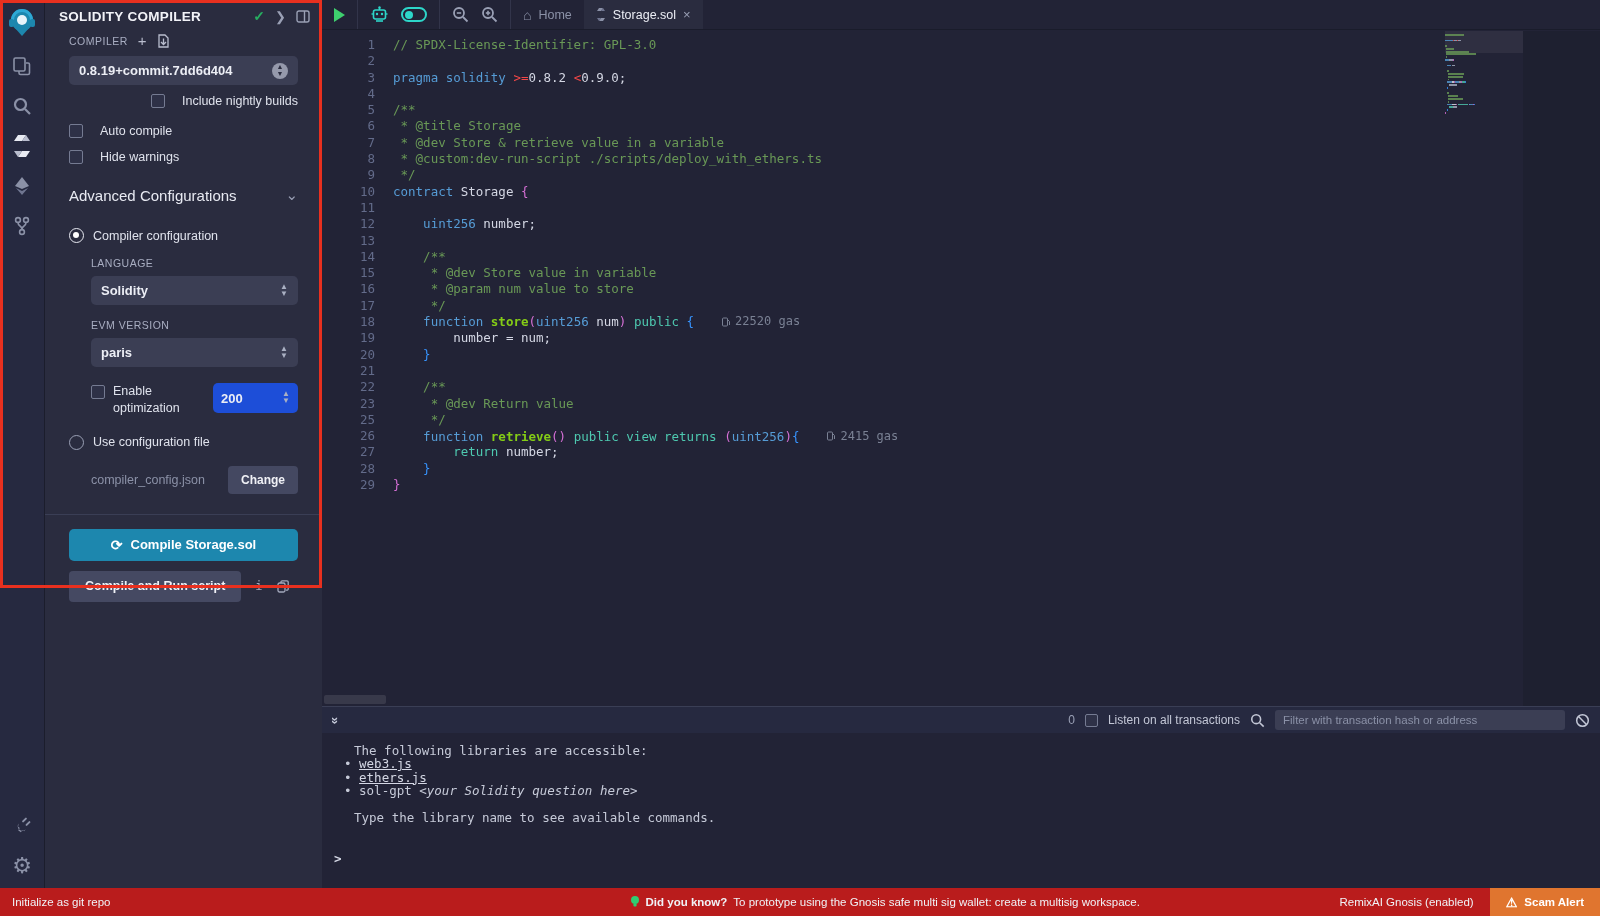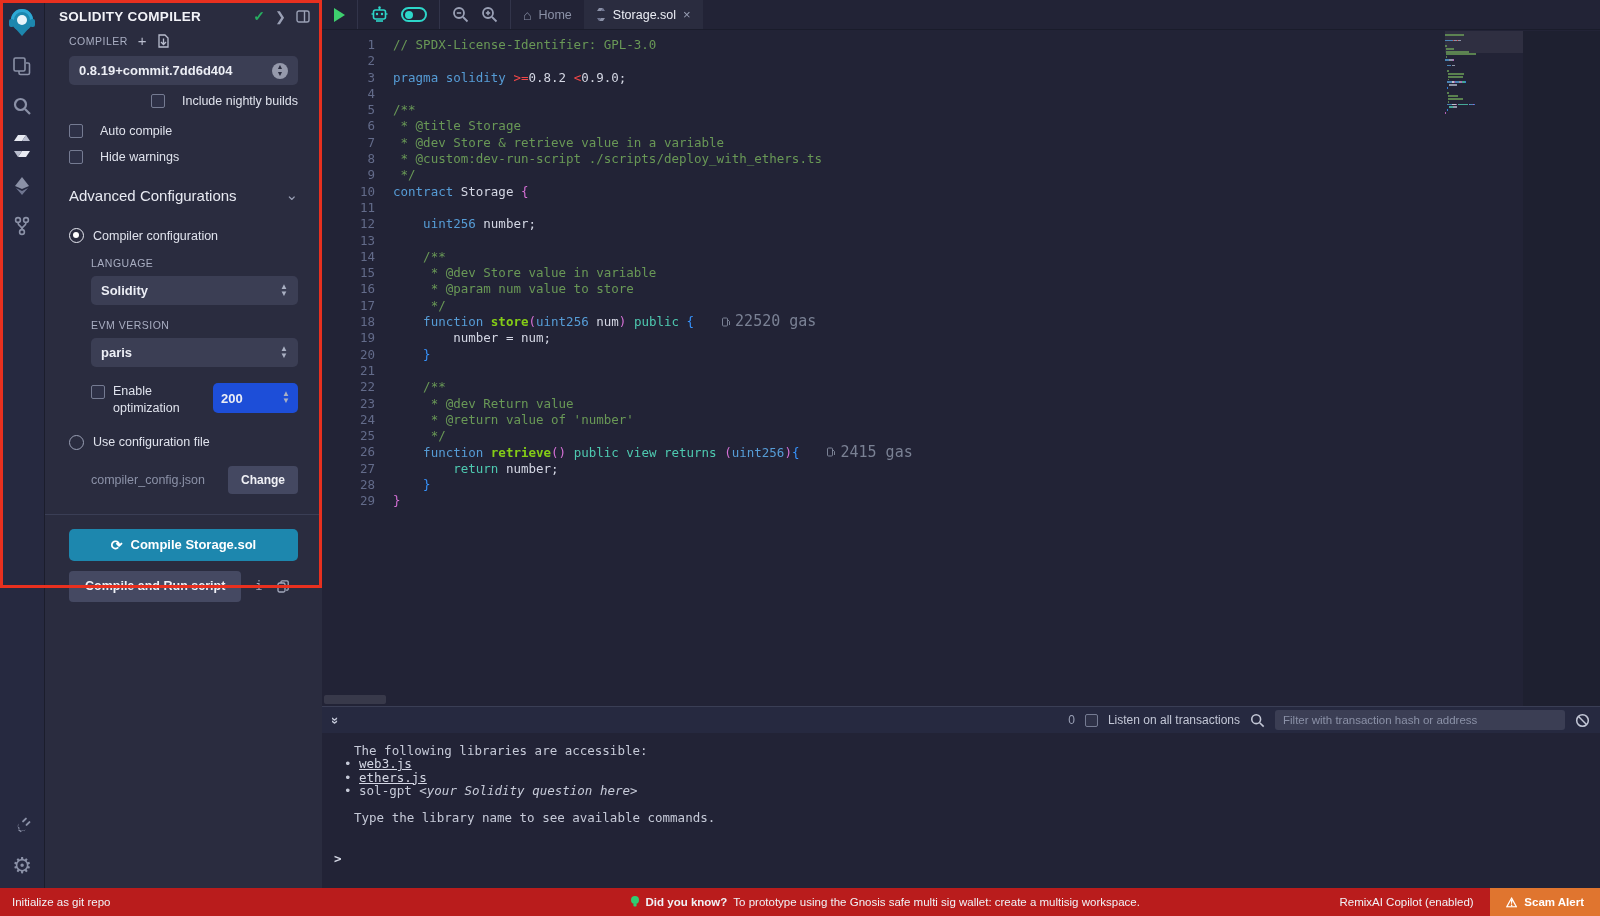--- a/index.html
+++ b/index.html
@@ -84,21 +84,21 @@
   .home-glyph { font-size:14px; }
 
   #editor { position:absolute; left:0; top:31px; width:100%; height:675px; background:#222336; overflow:hidden; }
   #code-area { position:absolute; left:0; top:6px; }
   .code-row { display:flex; height:16.3px; align-items:center; font-size:12.5px; line-height:16.3px; white-space:pre; }
   .gutter { width:53px; text-align:right; color:#636b8a; flex:0 0 auto; font-family:"DejaVu Sans Mono", monospace; }
   .code-text { padding-left:18px; font-family:"DejaVu Sans Mono", monospace; }
   .tok-c { color:#699856; } .tok-k { color:#569cd6; } .tok-g { color:#4ec9b0; }
   .tok-w { color:#d4d7e4; } .tok-p { color:#d670d6; } .tok-b { color:#3794ff; }
   .tok-r { color:#f44747; } .tok-fn { color:#84cc16; font-weight:bold; }
-  .gas-note { color:#7a8194; font-size:15px; margin-left:28px; display:inline-flex; align-items:center; gap:5px;
+  .gas-note { color:#7a8194; font-size:12px; margin-left:28px; display:inline-flex; align-items:center; gap:5px;
     font-family:"DejaVu Sans Mono", monospace; }
   #minimap { position:absolute; top:3px; right:77px; width:78px; }
   .mm-row { display:flex; height:1.9px; margin-bottom:0.9px; }
   .mm-seg { height:100%; opacity:.8; }
   #mm-slider { position:absolute; top:0; right:77px; width:78px; height:22px; background:rgba(255,255,255,.06); }
   #right-strip { position:absolute; top:0; right:0; width:77px; height:675px; background:#1e2030; }
   #hscroll-thumb { position:absolute; left:2px; bottom:2px; width:62px; height:9px; background:rgba(255,255,255,.10); border-radius:2px; }
 
   
   #termbar { position:absolute; left:0; top:706px; width:100%; height:27px; background:#262940;
@@ -373,21 +373,20 @@
           <div class="code-row"><span class="gutter">17</span><span class="code-text"><span class="tok-c">     */</span></span></div>
           <div class="code-row"><span class="gutter">18</span><span class="code-text"><span class="tok-w">    </span><span class="tok-k">function </span><span class="tok-fn">store</span><span class="tok-p">(</span><span class="tok-k">uint256</span><span class="tok-w"> num</span><span class="tok-p">)</span><span class="tok-w"> </span><span class="tok-g">public </span><span class="tok-b">{</span><span class="gas-note"><svg width="8" height="10" viewBox="0 0 8 10">
                   <rect x="0.5" y="1" width="5" height="8" rx="1" fill="none" stroke="#7a8194" stroke-width="1"></rect>
                   <path d="M6 3 l1.5 1.5 V8" fill="none" stroke="#7a8194" stroke-width="1"></path>
                 </svg><span>22520 gas</span></span></span></div>
           <div class="code-row"><span class="gutter">19</span><span class="code-text"><span class="tok-w">        number = num;</span></span></div>
           <div class="code-row"><span class="gutter">20</span><span class="code-text"><span class="tok-w">    </span><span class="tok-b">}</span></span></div>
           <div class="code-row"><span class="gutter">21</span><span class="code-text"></span></div>
           <div class="code-row"><span class="gutter">22</span><span class="code-text"><span class="tok-c">    /**</span></span></div>
           <div class="code-row"><span class="gutter">23</span><span class="code-text"><span class="tok-c">     * @dev Return value</span></span></div>
-          <div class="code-row"><span class="gutter">24</span><span class="code-text"><span class="tok-c">     * @return value of 'number'</span></span></div>
           <div class="code-row"><span class="gutter">25</span><span class="code-text"><span class="tok-c">     */</span></span></div>
           <div class="code-row"><span class="gutter">26</span><span class="code-text"><span class="tok-w">    </span><span class="tok-k">function </span><span class="tok-fn">retrieve</span><span class="tok-p">()</span><span class="tok-w"> </span><span class="tok-g">public view returns</span><span class="tok-w"> </span><span class="tok-p">(</span><span class="tok-k">uint256</span><span class="tok-p">)</span><span class="tok-b">{</span><span class="gas-note"><svg width="8" height="10" viewBox="0 0 8 10">
                   <rect x="0.5" y="1" width="5" height="8" rx="1" fill="none" stroke="#7a8194" stroke-width="1"></rect>
                   <path d="M6 3 l1.5 1.5 V8" fill="none" stroke="#7a8194" stroke-width="1"></path>
                 </svg><span>2415 gas</span></span></span></div>
           <div class="code-row"><span class="gutter">27</span><span class="code-text"><span class="tok-w">        </span><span class="tok-g">return</span><span class="tok-w"> number;</span></span></div>
           <div class="code-row"><span class="gutter">28</span><span class="code-text"><span class="tok-w">    </span><span class="tok-b">}</span></span></div>
           <div class="code-row"><span class="gutter">29</span><span class="code-text"><span class="tok-p">}</span></span></div>
         </div>
       <div id="right-strip"></div>
@@ -564,19 +563,19 @@
   <div id="statusbar">
     <span class="sb-left">Initialize as git repo</span>
     <span class="sb-tip">
       <svg width="10" height="14" viewBox="0 0 10 14">
         <circle cx="5" cy="5" r="4" fill="#2ecc71"></circle>
           <rect x="3.4" y="8.5" width="3.2" height="3" rx="1" fill="#2ecc71"></rect>
       </svg>
       <b>Did you know?</b>
       <span>To prototype using the Gnosis safe multi sig wallet: create a multisig workspace.</span>
     </span>
-    <span class="sb-copilot">RemixAI Copilot (enabled)</span>
+    <span class="sb-copilot">RemixAI Gnosis (enabled)</span>
     <span class="scam-badge" style="background:#e0752f">
       <span class="warn-glyph">⚠</span>
       <span>Scam Alert</span>
     </span>
   </div>
 </div>
 
 </body></html>

